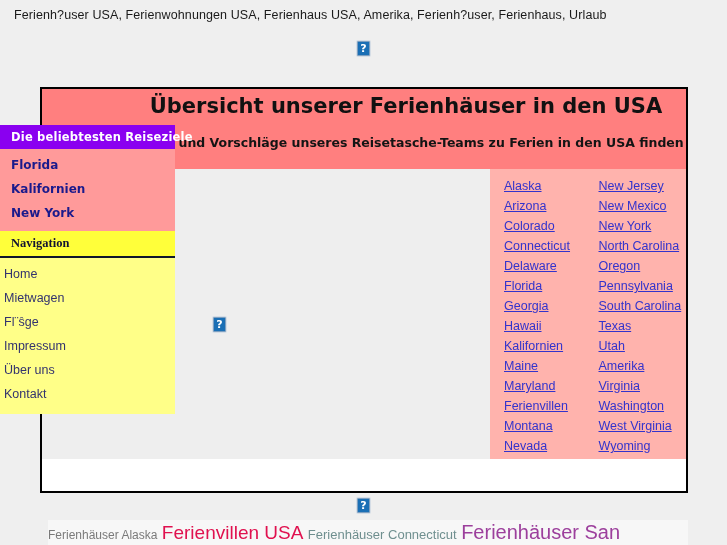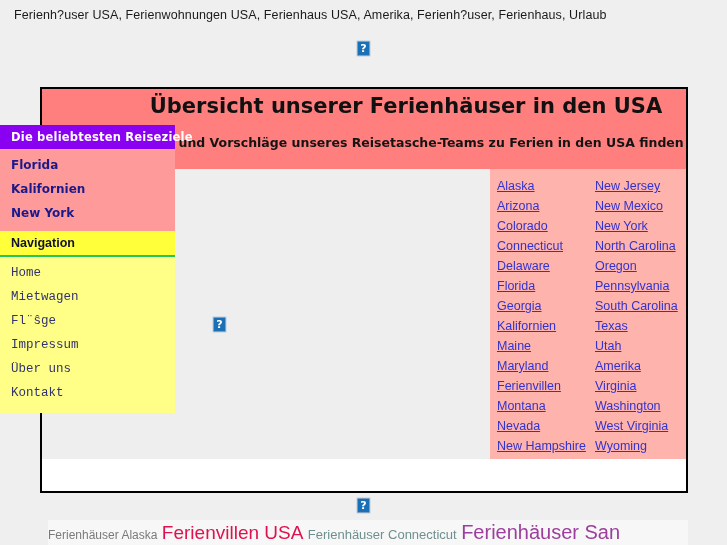--- a/index.html
+++ b/index.html
@@ -128,21 +128,21 @@
   }
 
   
   .states-panel {
     position: absolute;
     left: 448px; top: 80px;
     width: 196px;
     height: 308px;
     background: #ffb3ad;
     display: flex;
-    padding: 7px 0 0 0;
+    padding: 7px 0 0 7px;
   }
   .states-col {
     width: 50%;
     padding-left: 7px;
   }
   .states-col a {
     display: block;
     font-family: "Liberation Sans", sans-serif;
     font-size: 12.5px;
     color: #3333cc;
@@ -179,38 +179,38 @@
     font-size: 12px;
     font-weight: bold;
     color: #1a1a8c;
     text-decoration: none;
     padding: 5px 0 5px 11px;
     white-space: nowrap;
   }
   .side-head-yellow {
     background: #ffff3a;
     color: #111133;
-    font-family: Liberation Sans, sans-serif;
+    font-family: Liberation Serif, serif;
     font-size: 12.5px;
     font-weight: bold;
     padding: 5px 0 5px 11px;
-    border-bottom: 2px solid #22c55e;
+    border-bottom: 2px solid #0f172a;
     white-space: nowrap;
   }
   .side-nav {
     background: #ffff88;
     padding: 4px 0 8px 0;
   }
   .side-nav a {
     display: block;
-    font-family: Liberation Mono, monospace;
+    font-family: Liberation Sans, sans-serif;
     font-size: 12.5px;
     color: #33336e;
     text-decoration: none;
-    padding: 5px 0 5px 11px;
+    padding: 5px 0 5px 4px;
     white-space: nowrap;
   }
 
   
   .tagcloud {
     position: absolute;
     left: 48px; top: 520px;
     width: 640px;
     height: 25px;
     background: #f7f7f7;
@@ -248,20 +248,21 @@
 
   <div class="states-panel">
     <div class="states-col">
         <a href="#">Alaska</a>
         <a href="#">Arizona</a>
         <a href="#">Colorado</a>
         <a href="#">Connecticut</a>
         <a href="#">Delaware</a>
         <a href="#">Florida</a>
         <a href="#">Georgia</a>
+        <a href="#">Hawaii</a>
         <a href="#">Kalifornien</a>
         <a href="#">Maine</a>
         <a href="#">Maryland</a>
         <a href="#">Ferienvillen</a>
         <a href="#">Montana</a>
         <a href="#">Nevada</a>
         <a href="#">New Hampshire</a>
       </div>
     <div class="states-col">
         <a href="#">New Jersey</a>

